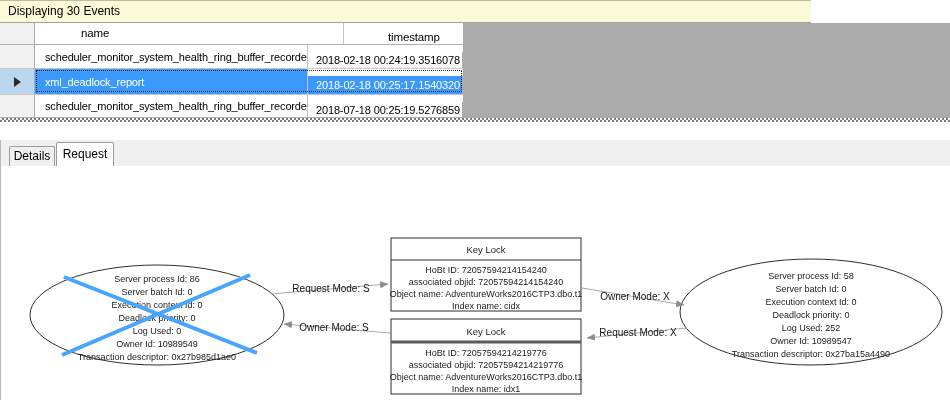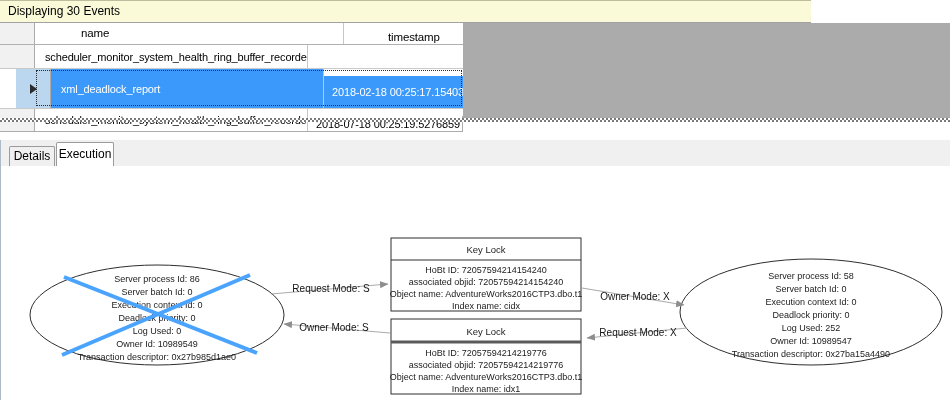--- a/index.html
+++ b/index.html
@@ -16,21 +16,21 @@
   .g-row{display:flex;box-sizing:border-box;background:#fff;}
   .cell{box-sizing:border-box;white-space:nowrap;overflow:hidden;font-size:11px;letter-spacing:-0.15px;}
   .rowhdr{width:35px;flex:0 0 35px;background:#F1F1F1;border-right:1px solid #ACACAC;
           display:flex;align-items:center;justify-content:center;}
   .colname{width:273px;flex:0 0 273px;padding-left:10px;border-right:1px solid #C6C6C6;}
   .colts{width:155px;flex:0 0 155px;padding-left:8px;border-right:1px solid #ACACAC;margin-top:7px;}
   .g-head{height:22px;border-bottom:1px solid #B0B0B0;gap:36px;}
   .g-head .cell{font-size:11.5px;line-height:21px;background:#fff;}
   .g-head .rowhdr{background:#F1F1F1;}
   .g-r1{height:24px;border-bottom:1px solid #C9C9C9;}
-  .g-r2{height:40px;border-bottom:1px solid #C9C9C9;position:relative;padding-left:16px;}
+  .g-r2{height:26px;border-bottom:1px solid #C9C9C9;position:relative;}
   .g-r3{height:23px;border-bottom:1px solid #ACACAC;}
   .g-row .colname,.g-row .colts{display:flex;align-items:center;}
   .g-r2 .colname,.g-r2 .colts{background:var(--selection,#3A99FB);color:#fff;}
   .g-r2 .rowhdr{background:#BAD7EF;}
   .g-r2::after{content:"";position:absolute;left:35px;right:0;top:0;bottom:1px;
                outline:1px dotted #2a2a2a;outline-offset:-2px;pointer-events:none;}
   .cur-arrow{width:0;height:0;border-left:7px solid #2b2b2b;border-top:5px solid transparent;
              border-bottom:5px solid transparent;}
   .grid-filler{position:absolute;left:463px;top:23px;width:487px;height:95px;background:var(--filler,#ABABAB);}
 
@@ -72,20 +72,21 @@
 
   <div class="grid">
     <div class="g-row g-head">
       <div class="cell rowhdr"></div>
       <div class="cell colname">name</div>
       <div class="cell colts">timestamp</div>
     </div>
     <div class="g-row g-r1">
       <div class="cell rowhdr"></div>
       <div class="cell colname">scheduler_monitor_system_health_ring_buffer_recorded</div>
+      <div class="cell colts">2018-02-18 00:24:19.3516078</div>
     </div>
     <div class="g-row g-r2">
       <div class="cell rowhdr">
         <span class="cur-arrow"></span>
       </div>
       <div class="cell colname">xml_deadlock_report</div>
       <div class="cell colts">2018-02-18 00:25:17.1540320</div>
     </div>
     <div class="g-row g-r3">
       <div class="cell rowhdr"></div>
@@ -93,21 +94,21 @@
       <div class="cell colts">2018-07-18 00:25:19.5276859</div>
     </div>
   </div>
   <div class="grid-filler"></div>
 
   <div class="splitter"></div>
 
 
   <div class="tabstrip">
     <div class="tab tab-details">Details</div>
-    <div class="tab tab-deadlock">Execution</div>
+    <div class="tab tab-deadlock">Request</div>
   </div>
 
   <div class="pane">
     <svg width="950" height="234" viewBox="0 0 950 234">
       <defs>
         <marker id="arr" markerWidth="9" markerHeight="8" refX="8" refY="3.5" orient="auto" markerUnits="userSpaceOnUse">
           <path d="M0,0 L8.5,3.5 L0,7 Z" fill="#8E8E8E"></path>
         </marker>
       </defs>
 

